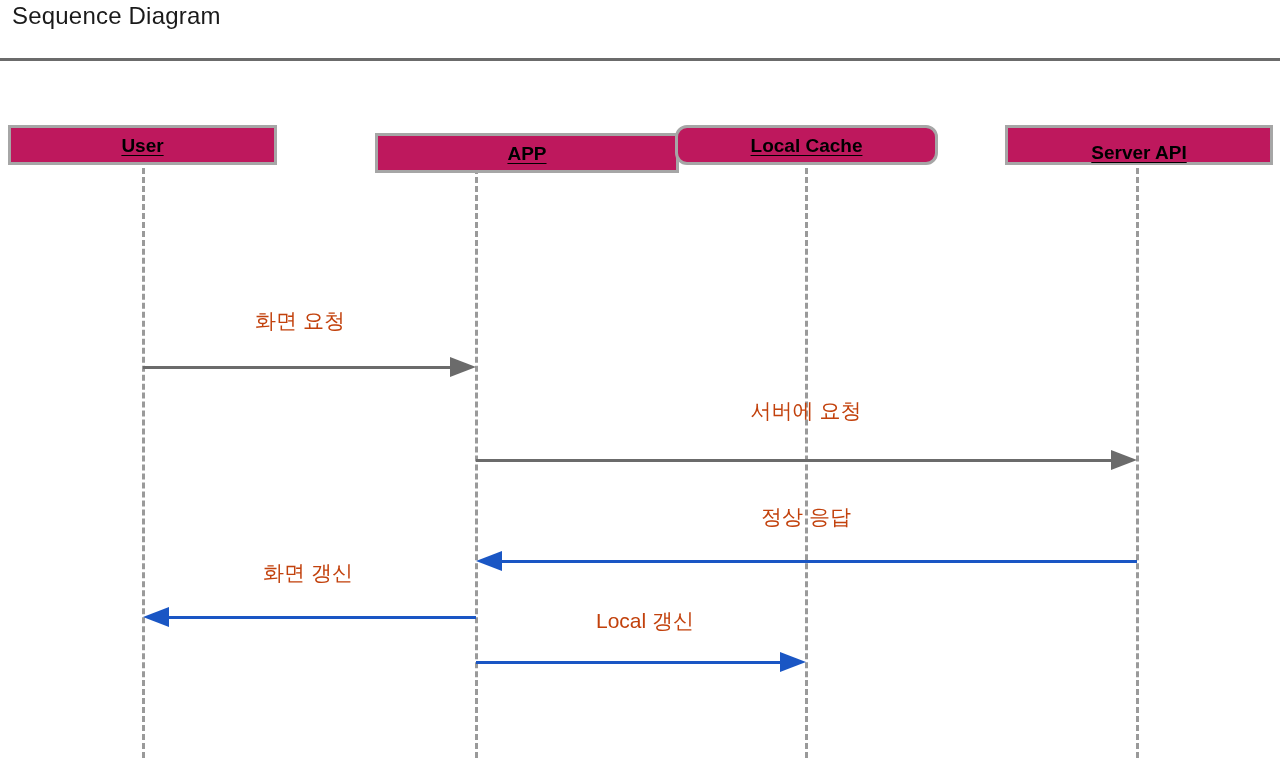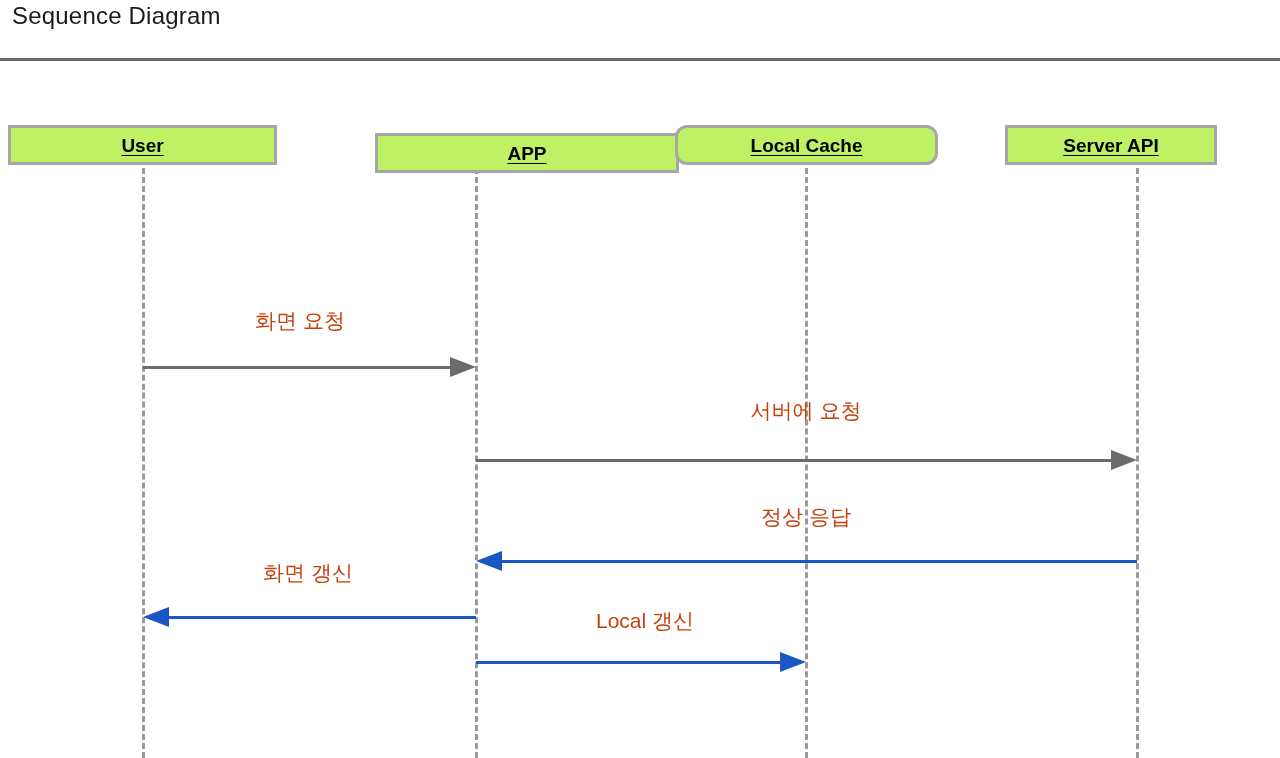--- a/index.html
+++ b/index.html
@@ -43,21 +43,21 @@
     top: 0;
     width: 1280px;
     height: 758px;
   }
 
   
   .participant-box {
     position: absolute;
     height: 40px;
     box-sizing: border-box;
-    background: #bef264;
+    background: #be185d;
     border: 3px solid #a6a6a6;
     display: flex;
     align-items: center;
     justify-content: center;
   }
   .participant-label {
     font-size: 19px;
     font-weight: bold;
     text-decoration: underline;
     text-underline-offset: 3px;
@@ -125,21 +125,21 @@
 
   <div class="participant-box" style="top: 125px; left: 8px; width: 269px;">
     <span class="participant-label">User</span>
   </div>
   <div class="participant-box" style="top: 133px; left: 343px; width: 304px; margin-left: 32px;">
     <span class="participant-label">APP</span>
   </div>
   <div class="participant-box" style="top: 125px; left: 675px; width: 263px; border-radius: 12px;">
     <span class="participant-label">Local Cache</span>
   </div>
-  <div class="participant-box" style="top: 125px; left: 1005px; width: 212px;">
+  <div class="participant-box" style="top: 125px; left: 1005px; width: 268px; align-items: flex-end;">
     <span class="participant-label">Server API</span>
   </div>
 
   <div class="message msg-gray" style="left: 143px; top: 366px; width: 333px;">
     <div class="message-line" style="width: 309px; left: 0px;"></div>
     <div class="arrow-head right" style="left: 307px;"></div>
   </div>
   <div class="message-label" style="left: 300px; top: 332px;">화면 요청</div>
 
   <div class="message msg-gray" style="left: 476px; top: 459px; width: 661px;">

